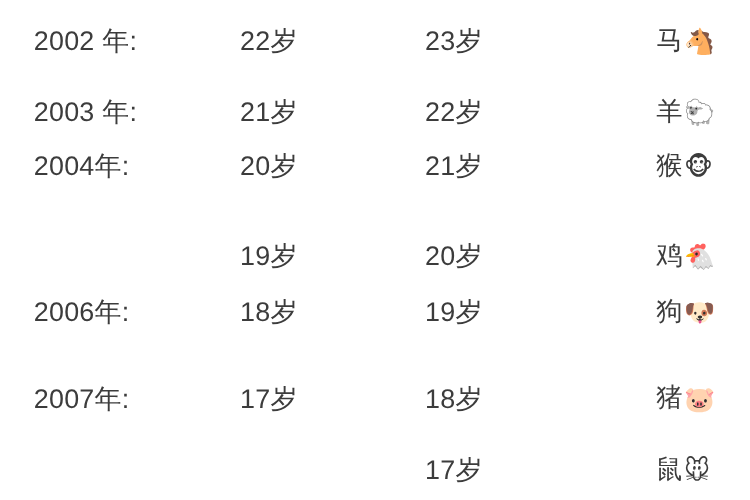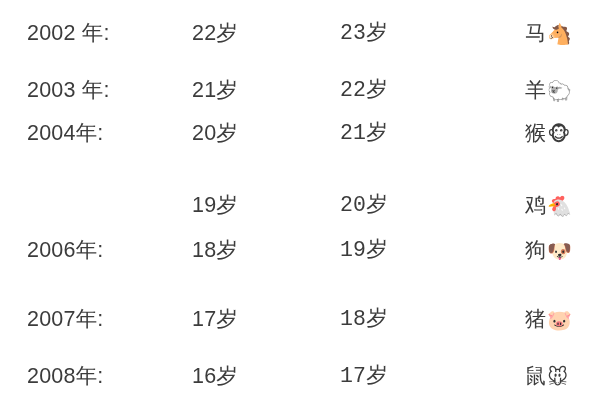--- a/index.html
+++ b/index.html
@@ -37,21 +37,21 @@
     line-height: 30px;
     color: #3c3c3c;
     font-size: 21.5px;
     font-weight: 400;
     white-space: nowrap;
     letter-spacing: 0.2px;
   }
 
   .cell-year    { left: 27px;  }
   .cell-age-cn  { left: 192px; }
-  .cell-age-full{ left: 340px; font-family: Liberation Mono, monospace; }
+  .cell-age-full{ left: 340px; }
   .cell-zodiac  { left: 525px; font-size: 21px; }
 
   .zodiac-emoji {
     font-family: "DejaVu Sans", sans-serif;
     font-size: 20px;
     vertical-align: -1px;
     margin-left: 1px;
   }
 </style>
 </head>
@@ -88,18 +88,16 @@
       <span class="cell cell-age-full">19岁</span>
       <span class="cell cell-zodiac"><span>狗</span><span class="zodiac-emoji">🐶</span></span>
     </div>
     <div class="table-row" style="top: 304px;">
       <span class="cell cell-year">2007年:</span>
       <span class="cell cell-age-cn">17岁</span>
       <span class="cell cell-age-full">18岁</span>
       <span class="cell cell-zodiac"><span>猪</span><span class="zodiac-emoji">🐷</span></span>
     </div>
     <div class="table-row" style="top: 361.2px;">
-      <span class="cell cell-year">2008年:</span>
-      <span class="cell cell-age-cn">16岁</span>
       <span class="cell cell-age-full">17岁</span>
       <span class="cell cell-zodiac"><span>鼠</span><span class="zodiac-emoji">🐭</span></span>
     </div>
   </div>
 
 </body></html>

